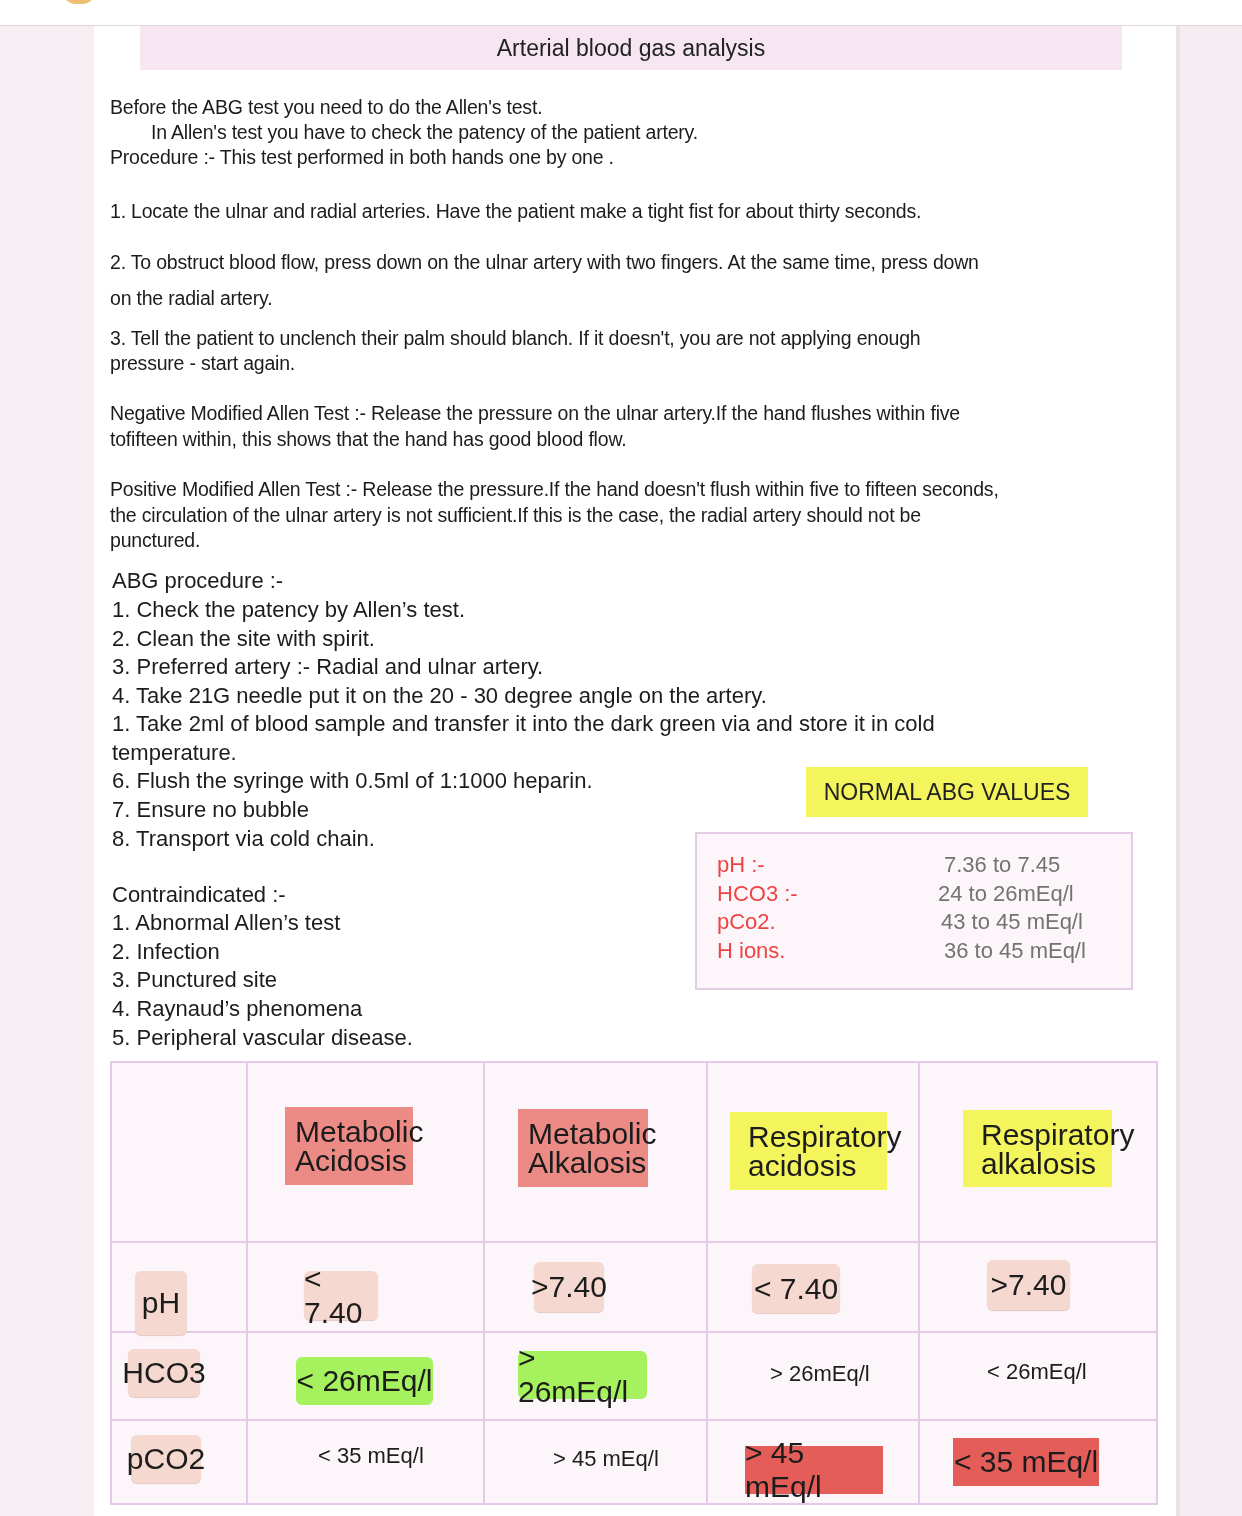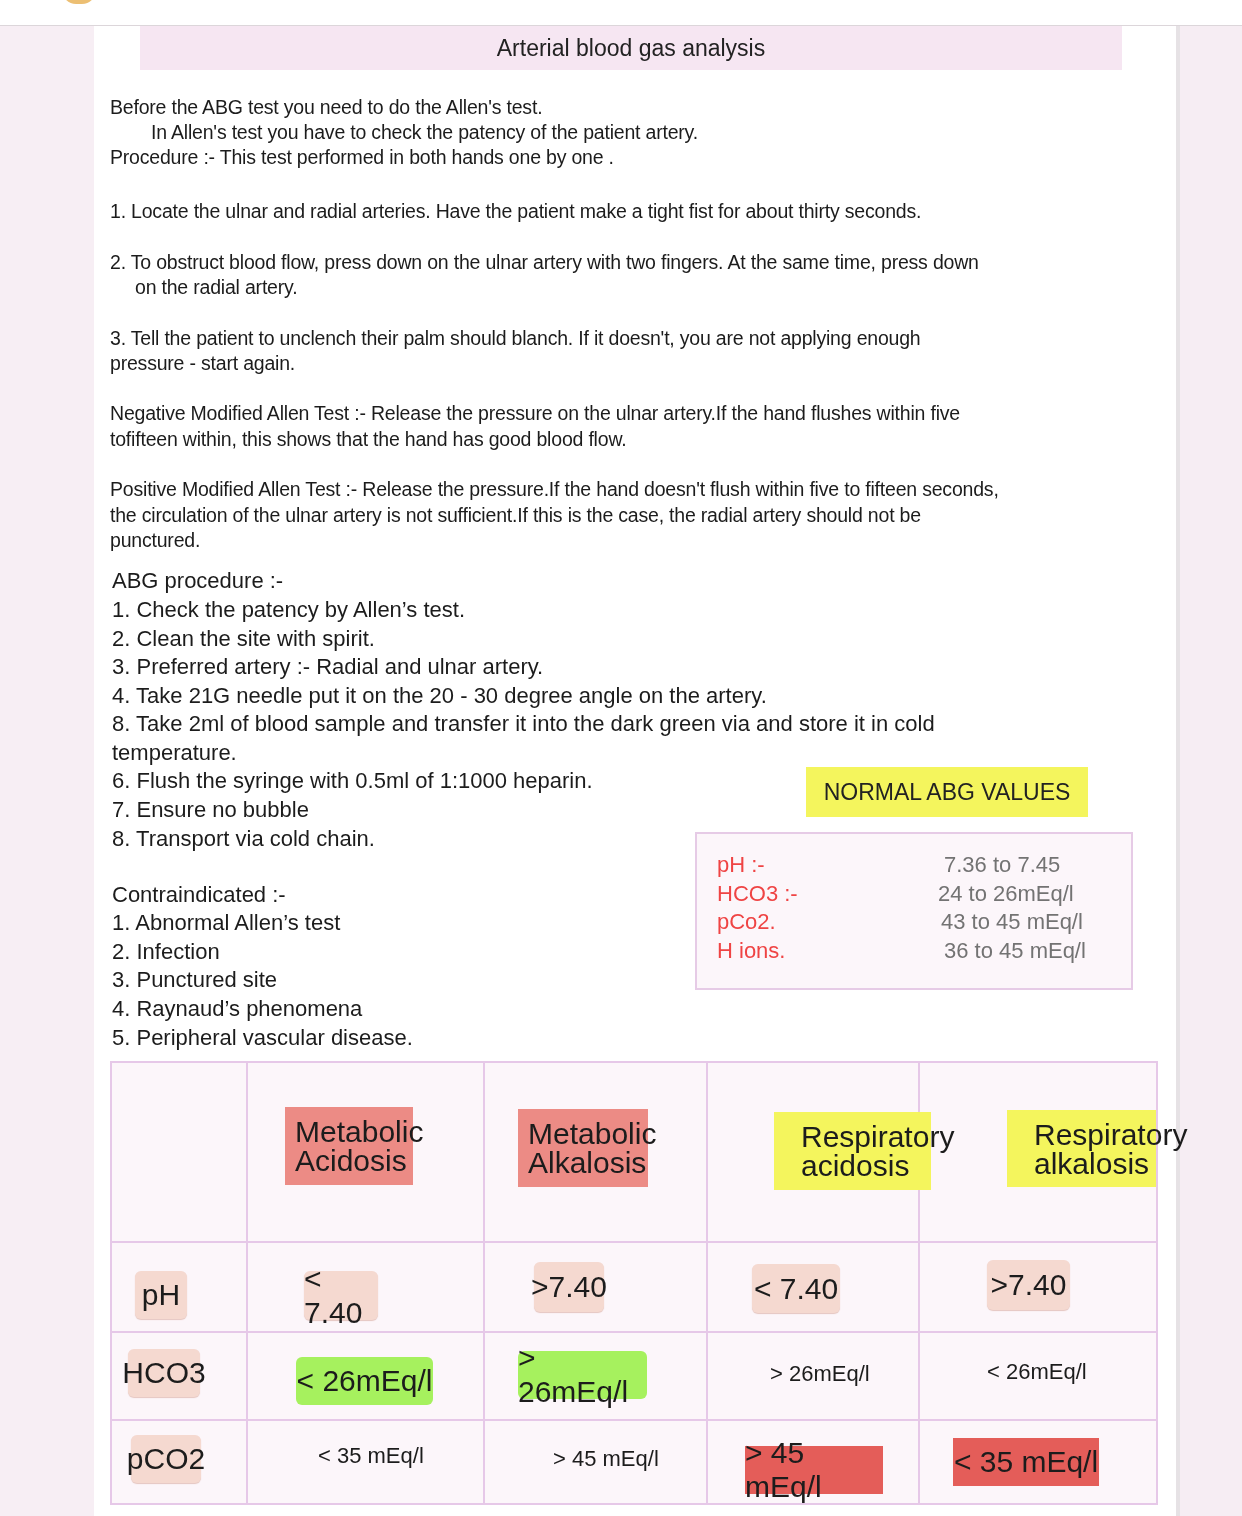--- a/index.html
+++ b/index.html
@@ -24,21 +24,21 @@
   .normal-box { position: absolute; left: 695px; top: 832px; width: 438px; height: 158px; border: 2px solid #e6cbe6; background: #fcf6fa; box-sizing: border-box; }
   .nrow { position: absolute; left: 20px; font-size: 22px; line-height: 28.6px; color: #ef4444; }
   .nval { position: absolute; font-size: 22px; line-height: 28.6px; color: #737373; }
 
   .grid { position: absolute; left: 110px; top: 1061px; width: 1048px; height: 444px; border: 2px solid #e6c8e8; background: #fcf6fa; box-sizing: border-box; }
   .vline { position: absolute; top: 0; width: 2px; height: 100%; background: #e6c8e8; }
   .hline { position: absolute; left: 0; height: 2px; width: 100%; background: #e6c8e8; }
 
   .chip { position: absolute; display: flex; align-items: center; font-size: 30px; color: #1c1c1c; box-sizing: border-box; }
   .chip-red { background: #ec8b85; padding: 0 10px; line-height: 29px; }
-  .chip-yellow { background: #f4f55d; padding: 0 27px; line-height: 29px; margin-left: 44px; }
+  .chip-yellow { background: #f4f55d; padding: 0 18px; line-height: 29px; }
   .chip-peach { background: #f5d9d0; border-radius: 6px; justify-content: center; box-shadow: 0 1px 1px #e5c6c0; }
   .chip-green { background: #a6f15e; border-radius: 6px; justify-content: center; }
   .chip-strong-red { background: #e45d59; justify-content: center; }
   .plain { position: absolute; font-size: 22px; color: #1c1c1c; }
 </style>
 </head>
 <body>
 
 <div class="topbar">
   <div class="top-orb"></div>
@@ -48,36 +48,36 @@
 <div class="right-margin"></div>
 
 <div class="title-bar">Arterial blood gas analysis</div>
 
 <div class="txt" style="top:95px;">Before the ABG test you need to do the Allen's test.</div>
 <div class="txt" style="top:120px;margin-left:41px;">In Allen's test you have to check the patency of the patient artery.</div>
 <div class="txt" style="top:145px;">Procedure :- This test performed in both hands one by one .</div>
 
 <div class="txt" style="top:199px;">1. Locate the ulnar and radial arteries. Have the patient make a tight fist for about thirty seconds.</div>
 <div class="txt" style="top:250px;">2. To obstruct blood flow, press down on the ulnar artery with two fingers. At the same time, press down</div>
-<div class="txt" style="top:275px;margin-left:25px;">on the radial artery.</div>
+<div class="txt" style="top:286px;">on the radial artery.</div>
 <div class="txt" style="top:326px;">3. Tell the patient to unclench their palm should blanch. If it doesn't, you are not applying enough</div>
 <div class="txt" style="top:351px;">pressure - start again.</div>
 
 <div class="txt" style="top:401px;">Negative Modified Allen Test :-  Release the pressure on the ulnar artery.If the hand flushes within five</div>
 <div class="txt" style="top:427px;">tofifteen within, this shows that the hand has good blood flow.</div>
 <div class="txt" style="top:477px;">Positive Modified Allen Test :- Release the pressure.If the hand doesn't flush within five to fifteen seconds,</div>
 <div class="txt" style="top:503px;">the circulation of the ulnar artery is not sufficient.If this is the case, the radial artery should not be</div>
 <div class="txt" style="top:528px;">punctured.</div>
 
 <div class="txt2" style="top:567px;">ABG procedure :-</div>
 <div class="txt2" style="top:596px;">1. Check the patency by Allen’s test.</div>
 <div class="txt2" style="top:625px;">2. Clean the site with spirit.</div>
 <div class="txt2" style="top:653px;">3. Preferred artery :- Radial and ulnar artery.</div>
 <div class="txt2" style="top:682px;">4. Take 21G needle put it on the 20 - 30 degree angle on the artery.</div>
-<div class="txt2" style="top:710px;">8. Take 2ml of blood sample and transfer it into the dark green via and store it in cold</div>
+<div class="txt2" style="top:710px;">1. Take 2ml of blood sample and transfer it into the dark green via and store it in cold</div>
 <div class="txt2" style="top:739px;">temperature.</div>
 <div class="txt2" style="top:767px;">6. Flush the syringe with 0.5ml of 1:1000 heparin.</div>
 <div class="txt2" style="top:796px;">7. Ensure no bubble</div>
 <div class="txt2" style="top:825px;">8. Transport via cold chain.</div>
 
 <div class="txt2" style="top:881px;">Contraindicated :-</div>
 <div class="txt2" style="top:909px;">1. Abnormal Allen’s test</div>
 <div class="txt2" style="top:938px;">2. Infection</div>
 <div class="txt2" style="top:966px;">3. Punctured site</div>
 <div class="txt2" style="top:995px;">4. Raynaud’s phenomena</div>
@@ -115,21 +115,21 @@
 </div>
 <div class="chip chip-yellow" style="left:730px; top:1112px; width:157px; height:78px; flex-direction:column; align-items:flex-start; justify-content:center;">
   <span>Respiratory</span>
   <span>acidosis</span>
 </div>
 <div class="chip chip-yellow" style="left:963px; top:1110px; width:149px; height:77px; flex-direction:column; align-items:flex-start; justify-content:center;">
   <span>Respiratory</span>
   <span>alkalosis</span>
 </div>
 
-<div class="chip chip-peach" style="left:135px; top:1271px; width:52px; height:48px;">pH</div>
+<div class="chip chip-peach" style="left:135px; top:1271px; width:52px; height:64px;">pH</div>
 <div class="chip chip-peach" style="left:128px; top:1349px; width:72px; height:48px;">HCO3</div>
 <div class="chip chip-peach" style="left:131px; top:1435px; width:70px; height:48px;">pCO2</div>
 
 <div class="chip chip-peach" style="left:304px; top:1271px; width:74px; height:49px;">&lt; 7.40</div>
 <div class="chip chip-peach" style="left:534px; top:1262px; width:70px; height:50px;">&gt;7.40</div>
 <div class="chip chip-peach" style="left:752px; top:1264px; width:88px; height:49px;">&lt; 7.40</div>
 <div class="chip chip-peach" style="left:987px; top:1260px; width:83px; height:50px;">&gt;7.40</div>
 
 <div class="chip chip-green" style="left:296px; top:1357px; width:137px; height:48px;">&lt; 26mEq/l</div>
 <div class="chip chip-green" style="left:518px; top:1351px; width:129px; height:48px;">&gt; 26mEq/l</div>

